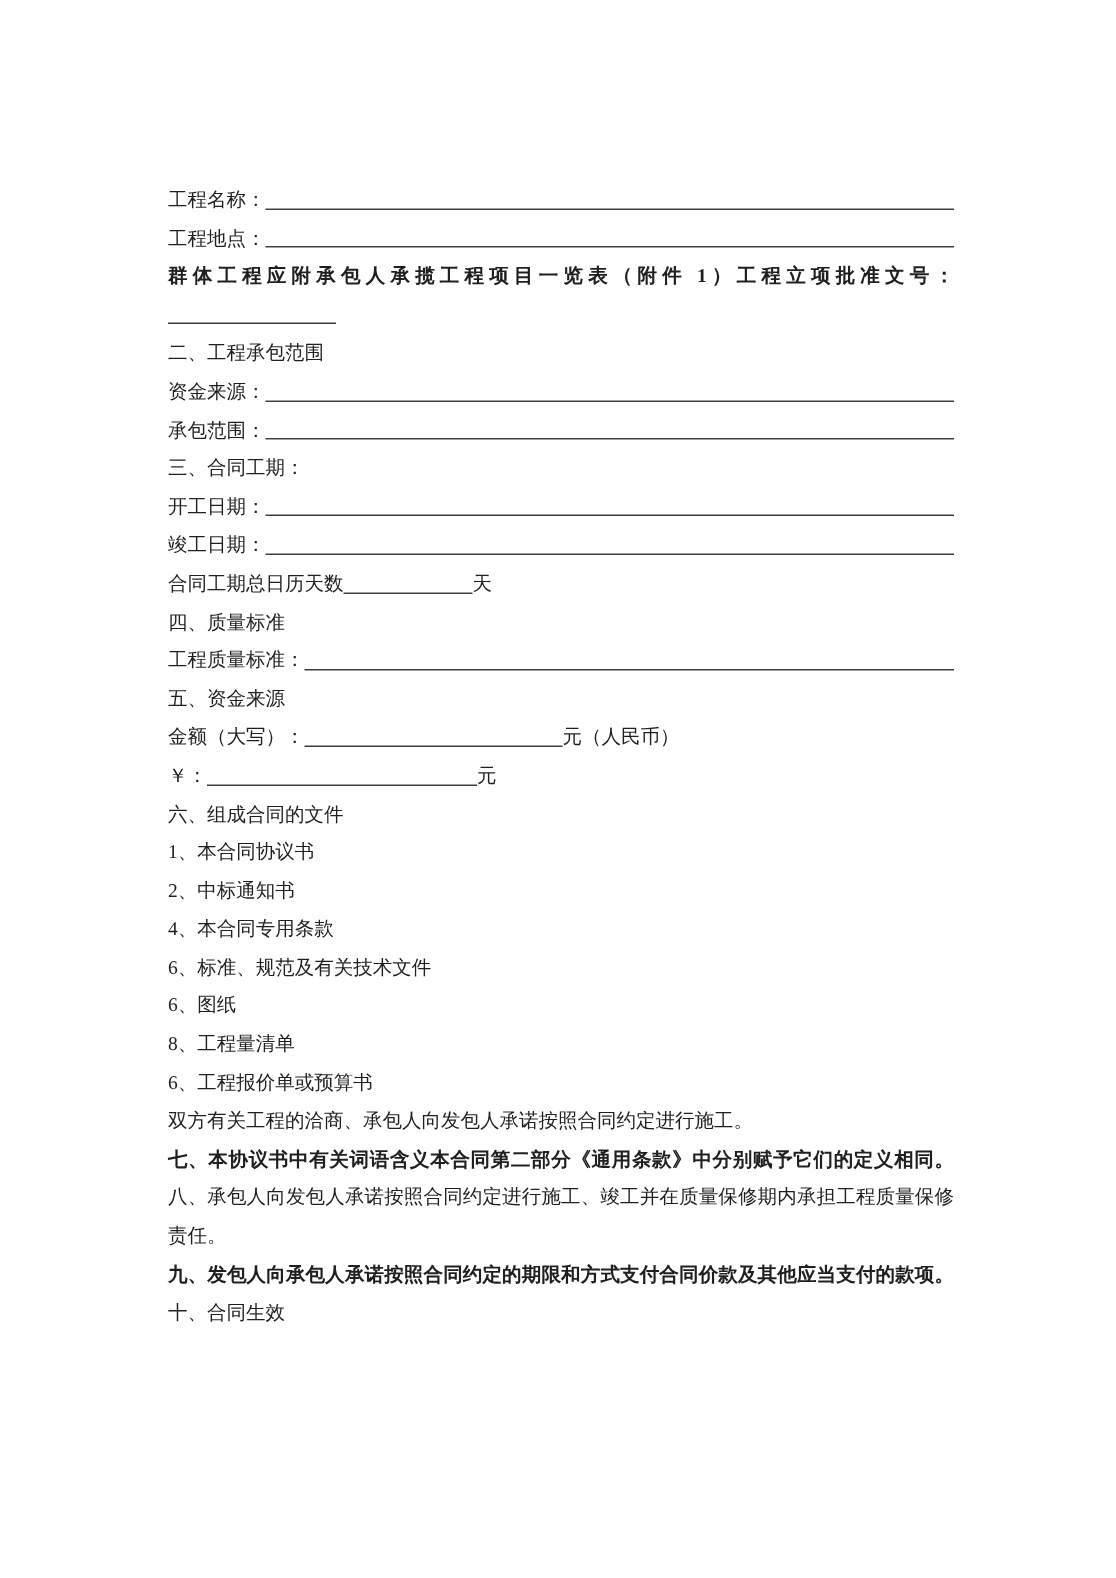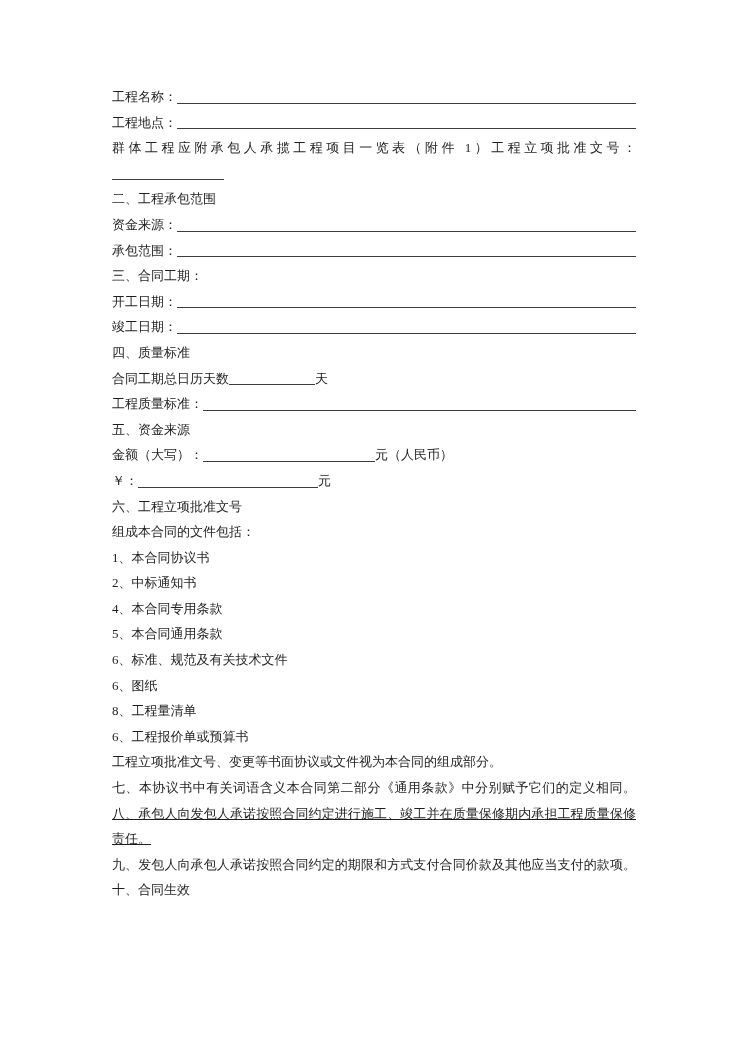--- a/index.html
+++ b/index.html
@@ -12,21 +12,21 @@
     height: 1052px;
     overflow: hidden;
     font-family: "Liberation Serif", "DejaVu Serif", serif;
     color: #1f1f1f;
   }
   .page {
     position: relative;
     box-sizing: border-box;
     width: 744px;
     height: 1052px;
-    padding: 84px 108px 0 112px;
+    padding: 120px 108px 0 112px;
   }
   .content {
     width: 524px;
   }
   .row {
     display: flex;
     align-items: stretch;
     height: 25.6px;
     line-height: 25.6px;
     font-size: 13px;
@@ -50,24 +50,24 @@
     flex: 0 0 auto;
   }
   .w112 { width: 112px; }
   .w86  { width: 86px;  }
   .w172 { width: 172px; }
   .w180 { width: 180px; }
   .just {
     display: block;
     text-align: justify;
     text-align-last: justify;
+    font-weight: bold;
   }
   .jpara {
     text-align: justify;
-    text-decoration: underline;
   }
 </style>
 </head>
 <body>
 
 <div class="page">
   <div class="content">
 
     <div class="row">
       <span class="lbl">工程名称：</span>
@@ -103,61 +103,59 @@
     <div class="row">
       <span class="lbl">开工日期：</span>
       <span class="fill"></span>
     </div>
 
     <div class="row">
       <span class="lbl">竣工日期：</span>
       <span class="fill"></span>
     </div>
 
-    <div class="row">四、质量标准</div>
-
     <div class="row">
       <span class="lbl">合同工期总日历天数</span>
       <span class="fill fixed w86"></span>
       <span class="sfx">天</span>
     </div>
+
+    <div class="row">四、质量标准</div>
 
     <div class="row">
       <span class="lbl">工程质量标准：</span>
       <span class="fill"></span>
     </div>
 
     <div class="row">五、资金来源</div>
 
     <div class="row">
       <span class="lbl">金额（大写）：</span>
       <span class="fill fixed w172"></span>
       <span class="sfx">元（人民币）</span>
     </div>
 
     <div class="row">
       <span class="lbl">￥：</span>
       <span class="fill fixed w180"></span>
       <span class="sfx">元</span>
     </div>
 
-    <div class="row">六、工程立项批准文号</div>
+    <div class="row">六、组成合同的文件</div>
 
-    <div class="row">组成本合同的文件包括：</div>
 
     <div class="row">1、本合同协议书</div>
     <div class="row">2、中标通知书</div>
     <div class="row">4、本合同专用条款</div>
-    <div class="row">5、本合同通用条款</div>
     <div class="row">6、标准、规范及有关技术文件</div>
     <div class="row">6、图纸</div>
     <div class="row">8、工程量清单</div>
     <div class="row">6、工程报价单或预算书</div>
 
-    <div class="row">工程立项批准文号、变更等书面协议或文件视为本合同的组成部分。</div>
+    <div class="row">双方有关工程的洽商、承包人向发包人承诺按照合同约定进行施工。</div>
 
     <div class="row just">七、本协议书中有关词语含义本合同第二部分《通用条款》中分别赋予它们的定义相同。</div>
 
     <div class="row double jpara">八、承包人向发包人承诺按照合同约定进行施工、竣工并在质量保修期内承担工程质量保修责任。</div>
 
     <div class="row just">九、发包人向承包人承诺按照合同约定的期限和方式支付合同价款及其他应当支付的款项。</div>
 
     <div class="row">十、合同生效</div>
 
   </div>

